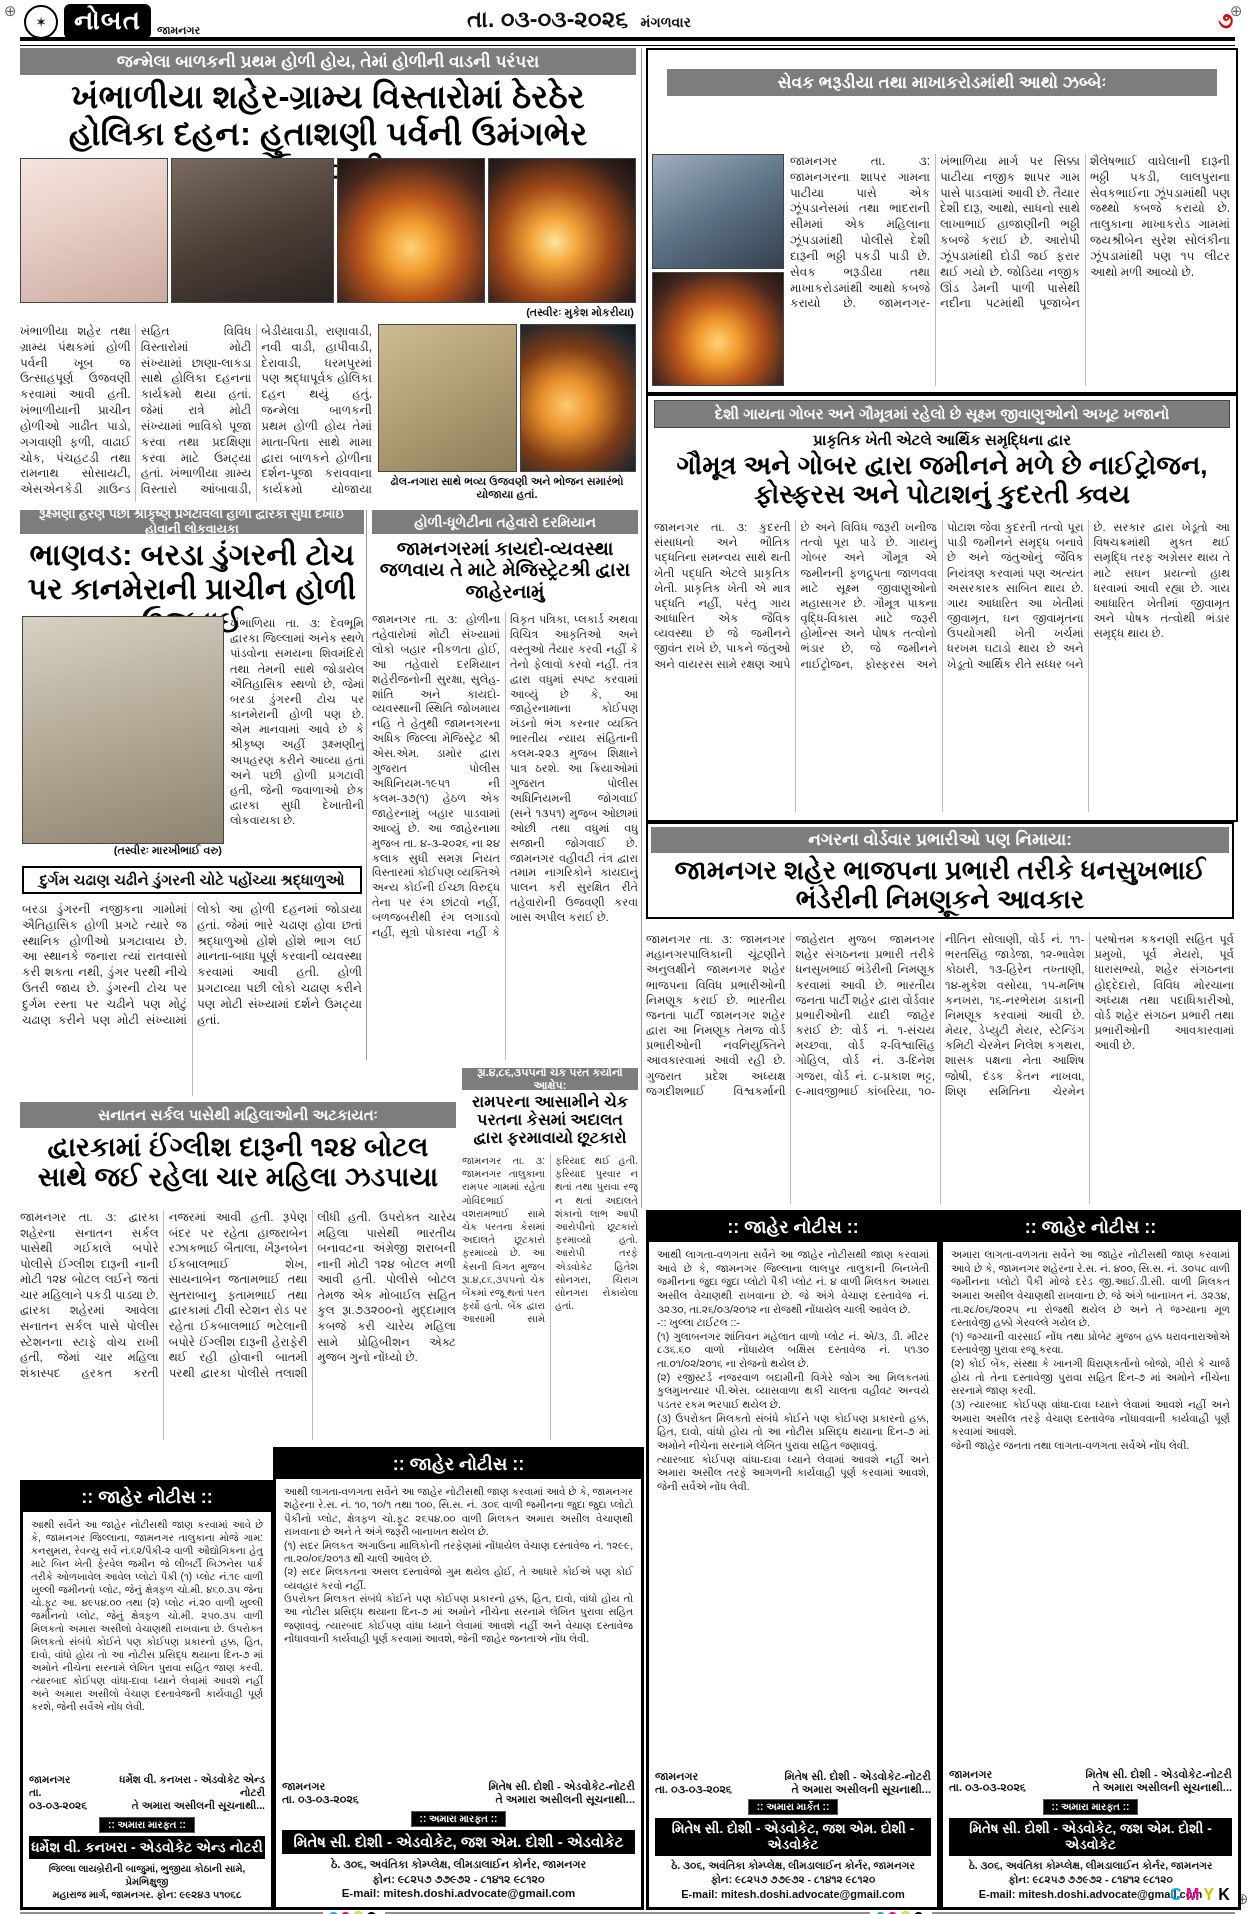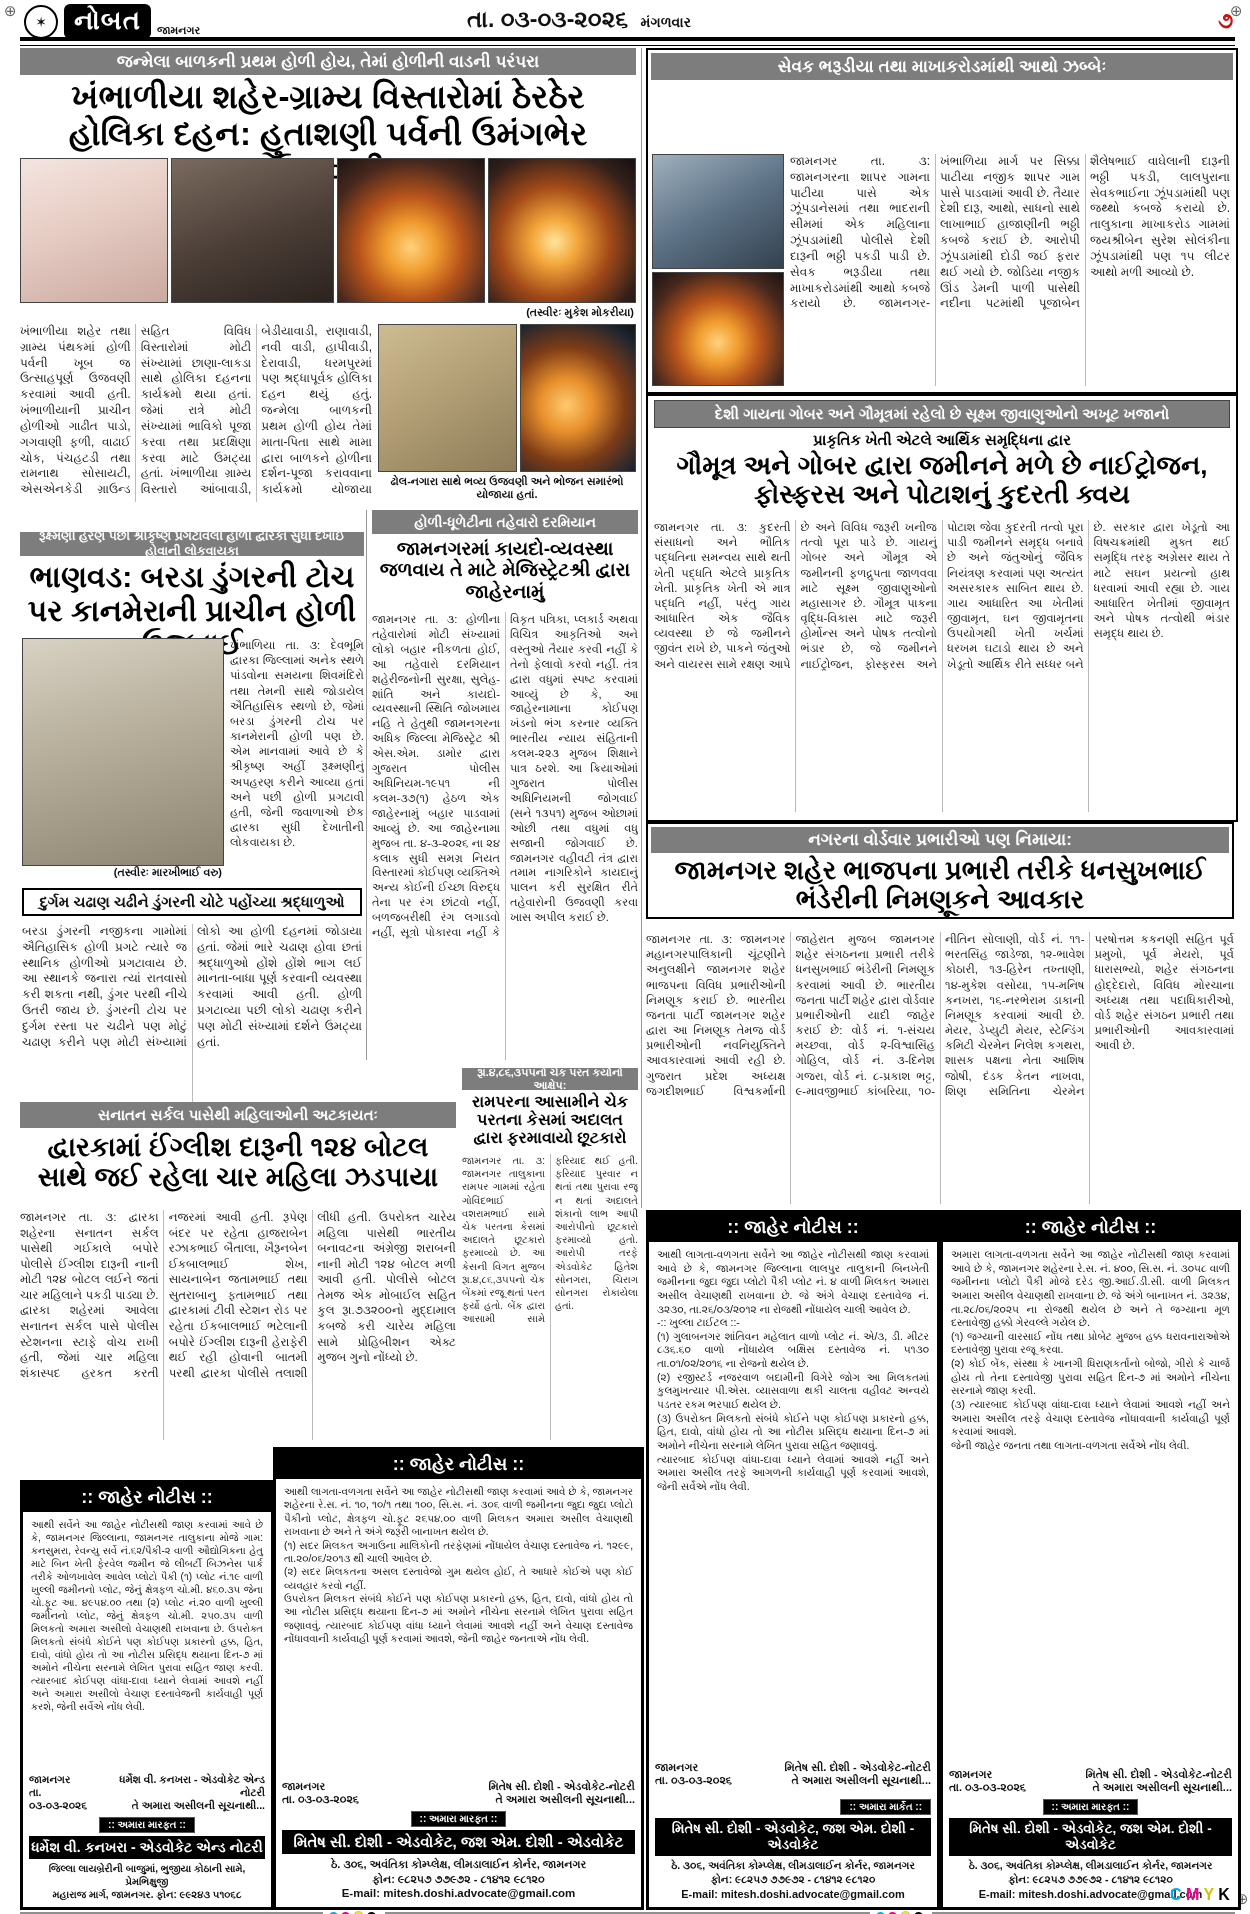--- a/index.html
+++ b/index.html
@@ -89,21 +89,21 @@
         <div class="ph g-pile" style="flex:1.2;"></div>
         <div class="ph g-night" style="flex:1;"></div>
       </div>
       <div class="cap" style="text-align:center;margin-top:3px;">ઢોલ-નગારા સાથે ભવ્ય ઉજવણી અને ભોજન સમારંભો યોજાયા હતાં.</div>
     </div>
   </div>
 
   <div class="abs vrule" style="left:641px;top:48px;height:1160px;"></div>
 
   <div class="abs boxed" style="left:646px;top:48px;width:588px;height:342px;">
-    <div class="kicker" style="height:27px;font-size:17px;margin:3px;">સેવક ભરૂડીયા તથા માખાકરોડમાંથી આથો ઝબ્બેઃ</div>
+    <div class="kicker" style="height:27px;font-size:17px;margin:19px;">સેવક ભરૂડીયા તથા માખાકરોડમાંથી આથો ઝબ્બેઃ</div>
     <div class="abs" style="left:4px;top:104px;width:132px;height:232px;display:flex;flex-direction:column;gap:3px;">
       <div class="ph g-man" style="flex:1;"></div>
       <div class="ph g-fire1" style="flex:1;"></div>
     </div>
     <div class="abs body-txt cols3" style="left:142px;top:104px;width:440px;height:232px;font-size:12px;">જામનગર તા. ૩: જામનગરના શાપર ગામના પાટીયા પાસે એક ઝૂંપડાનેસમાં તથા ભાદરાની સીમમાં એક મહિલાના ઝૂંપડામાંથી પોલીસે દેશી દારૂની ભઠ્ઠી પકડી પાડી છે. સેવક ભરૂડીયા તથા માખાકરોડમાંથી આથો કબજે કરાયો છે. જામનગર-ખંભાળિયા માર્ગ પર સિક્કા પાટીયા નજીક શાપર ગામ પાસે પાડવામાં આવી છે. તૈયાર દેશી દારૂ, આથો, સાધનો સાથે લાખાભાઈ હાજાણીની ભઠ્ઠી કબજે કરાઈ છે. આરોપી ઝૂંપડામાંથી દોડી જઈ ફરાર થઈ ગયો છે. જોડિયા નજીક ઊંડ ડેમની પાળી પાસેથી નદીના પટમાંથી પૂજાબેન શૈલેષભાઈ વાઘેલાની દારૂની ભઠ્ઠી પકડી, લાલપુરાના સેવકભાઈના ઝૂંપડામાંથી પણ જથ્થો કબજે કરાયો છે. તાલુકાના માખાકરોડ ગામમાં જયશ્રીબેન સુરેશ સોલંકીના ઝૂંપડામાંથી પણ ૧૫ લીટર આથો મળી આવ્યો છે.</div>
   </div>
 
   <div class="abs boxed" style="left:646px;top:394px;width:588px;height:424px;">
     <div class="kicker" style="height:26px;font-size:15px;margin:4px 6px;border:1px solid #444;">દેશી ગાયના ગોબર અને ગૌમૂત્રમાં રહેલો છે સૂક્ષ્મ જીવાણુઓનો અખૂટ ખજાનો</div>
     <div class="hl" style="font-size:15px;margin:4px 6px 2px;">પ્રાકૃતિક ખેતી એટલે આર્થિક સમૃદ્ધિના દ્વાર</div>
@@ -112,21 +112,21 @@
   </div>
 
   <div class="abs" style="left:646px;top:822px;width:588px;height:384px;">
     <div class="boxed" style="padding:3px;">
       <div class="kicker" style="height:26px;font-size:17px;">નગરના વોર્ડવાર પ્રભારીઓ પણ નિમાયા:</div>
       <div class="hl" style="font-size:26px;margin-top:3px;">જામનગર શહેર ભાજપના પ્રભારી તરીકે ધનસુખભાઈ ભંડેરીની નિમણૂકને આવકાર</div>
     </div>
     <div class="abs body-txt cols4" style="left:0;top:110px;width:588px;height:272px;font-size:11.5px;">જામનગર તા. ૩: જામનગર મહાનગરપાલિકાની ચૂંટણીને અનુલક્ષીને જામનગર શહેર ભાજપના વિવિધ પ્રભારીઓની નિમણૂક કરાઈ છે. ભારતીય જનતા પાર્ટી જામનગર શહેર દ્વારા આ નિમણૂક તેમજ વોર્ડ પ્રભારીઓની નવનિયુક્તિને આવકારવામાં આવી રહી છે. ગુજરાત પ્રદેશ અધ્યક્ષ જગદીશભાઈ વિશ્વકર્માની જાહેરાત મુજબ જામનગર શહેર સંગઠનના પ્રભારી તરીકે ધનસુખભાઈ ભંડેરીની નિમણૂક કરવામાં આવી છે. ભારતીય જનતા પાર્ટી શહેર દ્વારા વોર્ડવાર પ્રભારીઓની યાદી જાહેર કરાઈ છે: વોર્ડ નં. ૧-સંચય મચ્છવા, વોર્ડ ૨-વિશ્વાસિંહ ગોહિલ, વોર્ડ નં. ૩-દિનેશ ગજરા, વોર્ડ નં. ૮-પ્રકાશ ભટ્ટ, ૯-માવજીભાઈ કાંબરિયા, ૧૦-નીતિન સોલાણી, વોર્ડ નં. ૧૧-ભરતસિંહ જાડેજા, ૧૨-ભાવેશ કોઠારી, ૧૩-હિરેન તખ્તાણી, ૧૪-મુકેશ વસોયા, ૧૫-મનિષ કનખરા, ૧૬-નરભેરામ ડાકાની નિમણૂક કરવામાં આવી છે. મેયર, ડેપ્યુટી મેયર, સ્ટેન્ડિંગ કમિટી ચેરમેન નિલેશ કગથરા, શાસક પક્ષના નેતા આશિષ જોષી, દંડક કેતન નાખવા, શિણ સમિતિના ચેરમેન પરષોત્તમ કકનણી સહિત પૂર્વ પ્રમુખો, પૂર્વ મેયરો, પૂર્વ ધારાસભ્યો, શહેર સંગઠનના હોદ્દેદારો, વિવિધ મોરચાના અધ્યક્ષ તથા પદાધિકારીઓ, વોર્ડ શહેર સંગઠન પ્રભારી તથા પ્રભારીઓની આવકારવામાં આવી છે.</div>
   </div>
 
-  <div class="abs" style="left:20px;top:510px;width:344px;height:588px;margin-top:22px;">
+  <div class="abs" style="left:20px;top:510px;width:344px;height:588px;">
     <div class="kicker" style="height:24px;font-size:12.5px;">રૂક્ષ્મણી હરણ પછી શ્રીકૃષ્ણે પ્રગટાવેલી હોળી દ્વારકા સુધી દેખાઈ હોવાની લોકવાયકા</div>
     <div class="hl" style="font-size:30px;margin-top:4px;">ભાણવડ: બરડા ડુંગરની ટોચ પર કાનમેરાની પ્રાચીન હોળી ઉજવાઈ</div>
     <div class="abs" style="left:2px;top:106px;width:200px;height:244px;">
       <div class="ph g-hill" style="width:100%;height:226px;"></div>
       <div class="cap" style="text-align:right;">(તસ્વીરઃ મારખીભાઈ વરુ)</div>
     </div>
     <div class="abs body-txt" style="left:210px;top:106px;width:134px;height:244px;font-size:11.5px;">ખંભાળિયા તા. ૩: દેવભૂમિ દ્વારકા જિલ્લામાં અનેક સ્થળે પાંડવોના સમયના શિવમંદિરો તથા તેમની સાથે જોડાયેલ ઐતિહાસિક સ્થળો છે, જેમાં બરડા ડુંગરની ટોચ પર કાનમેરાની હોળી પણ છે. એમ માનવામાં આવે છે કે શ્રીકૃષ્ણ અહીં રૂક્ષ્મણીનું અપહરણ કરીને આવ્યા હતાં અને પછી હોળી પ્રગટાવી હતી, જેની જવાળાઓ છેક દ્વારકા સુધી દેખાતીની લોકવાયકા છે.</div>
     <div class="abs capbar" style="left:2px;top:356px;width:336px;font-size:15px;padding:3px 0;">દુર્ગમ ચઢાણ ચઢીને ડુંગરની ચોટે પહોંચ્યા શ્રદ્ધાળુઓ</div>
     <div class="abs body-txt cols2" style="left:2px;top:392px;width:340px;height:194px;font-size:12px;">બરડા ડુંગરની નજીકના ગામોમાં ઐતિહાસિક હોળી પ્રગટે ત્યારે જ સ્થાનિક હોળીઓ પ્રગટાવાય છે. આ સ્થાનકે જનારા ત્યાં રાતવાસો કરી શકતા નથી, ડુંગર પરથી નીચે ઉતરી જાય છે. ડુંગરની ટોચ પર દુર્ગમ રસ્તા પર ચઢીને પણ મોટું ચઢાણ કરીને પણ મોટી સંખ્યામાં લોકો આ હોળી દહનમાં જોડાયા હતાં. જેમાં ભારે ચઢાણ હોવા છતાં શ્રદ્ધાળુઓ હોંશે હોંશે ભાગ લઈ માનતા-બાધા પૂર્ણ કરવાની વ્યવસ્થા કરવામાં આવી હતી. હોળી પ્રગટાવ્યા પછી લોકો ચઢાણ કરીને પણ મોટી સંખ્યામાં દર્શને ઉમટ્યા હતાં.</div>
   </div>
@@ -209,21 +209,21 @@
       <div class="nsigrow" style="font-size:11px;">
         <span>
           <span style="display:block;">જામનગર</span>
           <span style="display:block;">તા. ૦૩-૦૩-૨૦૨૬</span>
         </span>
         <span style="text-align:right;">
           <span style="display:block;">મિતેષ સી. દોશી - એડવોકેટ-નોટરી</span>
           <span style="display:block;">તે અમારા અસીલની સૂચનાથી...</span>
         </span>
       </div>
-      <div style="text-align:right;margin-top:9px;"><span class="marfat">:: અમારા માર્કેત ::</span></div>
+      <div style="text-align:center;margin-top:0;"><span class="marfat">:: અમારા માર્કેત ::</span></div>
       <div class="nbar" style="font-size:13.5px;">મિતેષ સી. દોશી - એડવોકેટ, જશ એમ. દોશી - એડવોકેટ</div>
       <div class="naddr" style="font-size:10.5px;">ઠે. ૩૦૬, અવંતિકા કોમ્પ્લેક્ષ, લીમડાલાઈન કોર્નર, જામનગર</div>
       <div class="naddr" style="font-size:10.5px;">ફોન: ૯૮૨૫૭ ૭૭૯૭૨ - ૮૧૪૧૨ ૯૮૧૨૦</div>
       <div class="naddr" style="font-size:11px;">E-mail: mitesh.doshi.advocate@gmail.com</div>
     </div>
   </div>
 
   <div class="abs notice" style="left:940px;top:1210px;width:295px;height:694px;">
     <div class="nhead" style="font-size:18px;">:: જાહેર નોટીસ ::</div>
     <div class="nbody" style="font-size:10.5px;">અમારા લાગતા-વળગતા સર્વેને આ જાહેર નોટીસથી જાણ કરવામાં આવે છે કે, જામનગર શહેરના રે.સ. નં. ૪૦૦, સિ.સ. નં. ૩૦૫૮ વાળી જમીનના પ્લોટો પૈકી મોજે દરેડ જી.આઈ.ડી.સી. વાળી મિલકત અમારા અસીલ વેચાણથી રાખવાના છે. જે અંગે બાનાખત નં. ૩૨૩૪, તા.૨૮/૦૬/૨૦૨૫ ના રોજથી થયેલ છે અને તે જગ્યાના મૂળ દસ્તાવેજી હક્કો ગેરવલ્લે ગયેલ છે.

